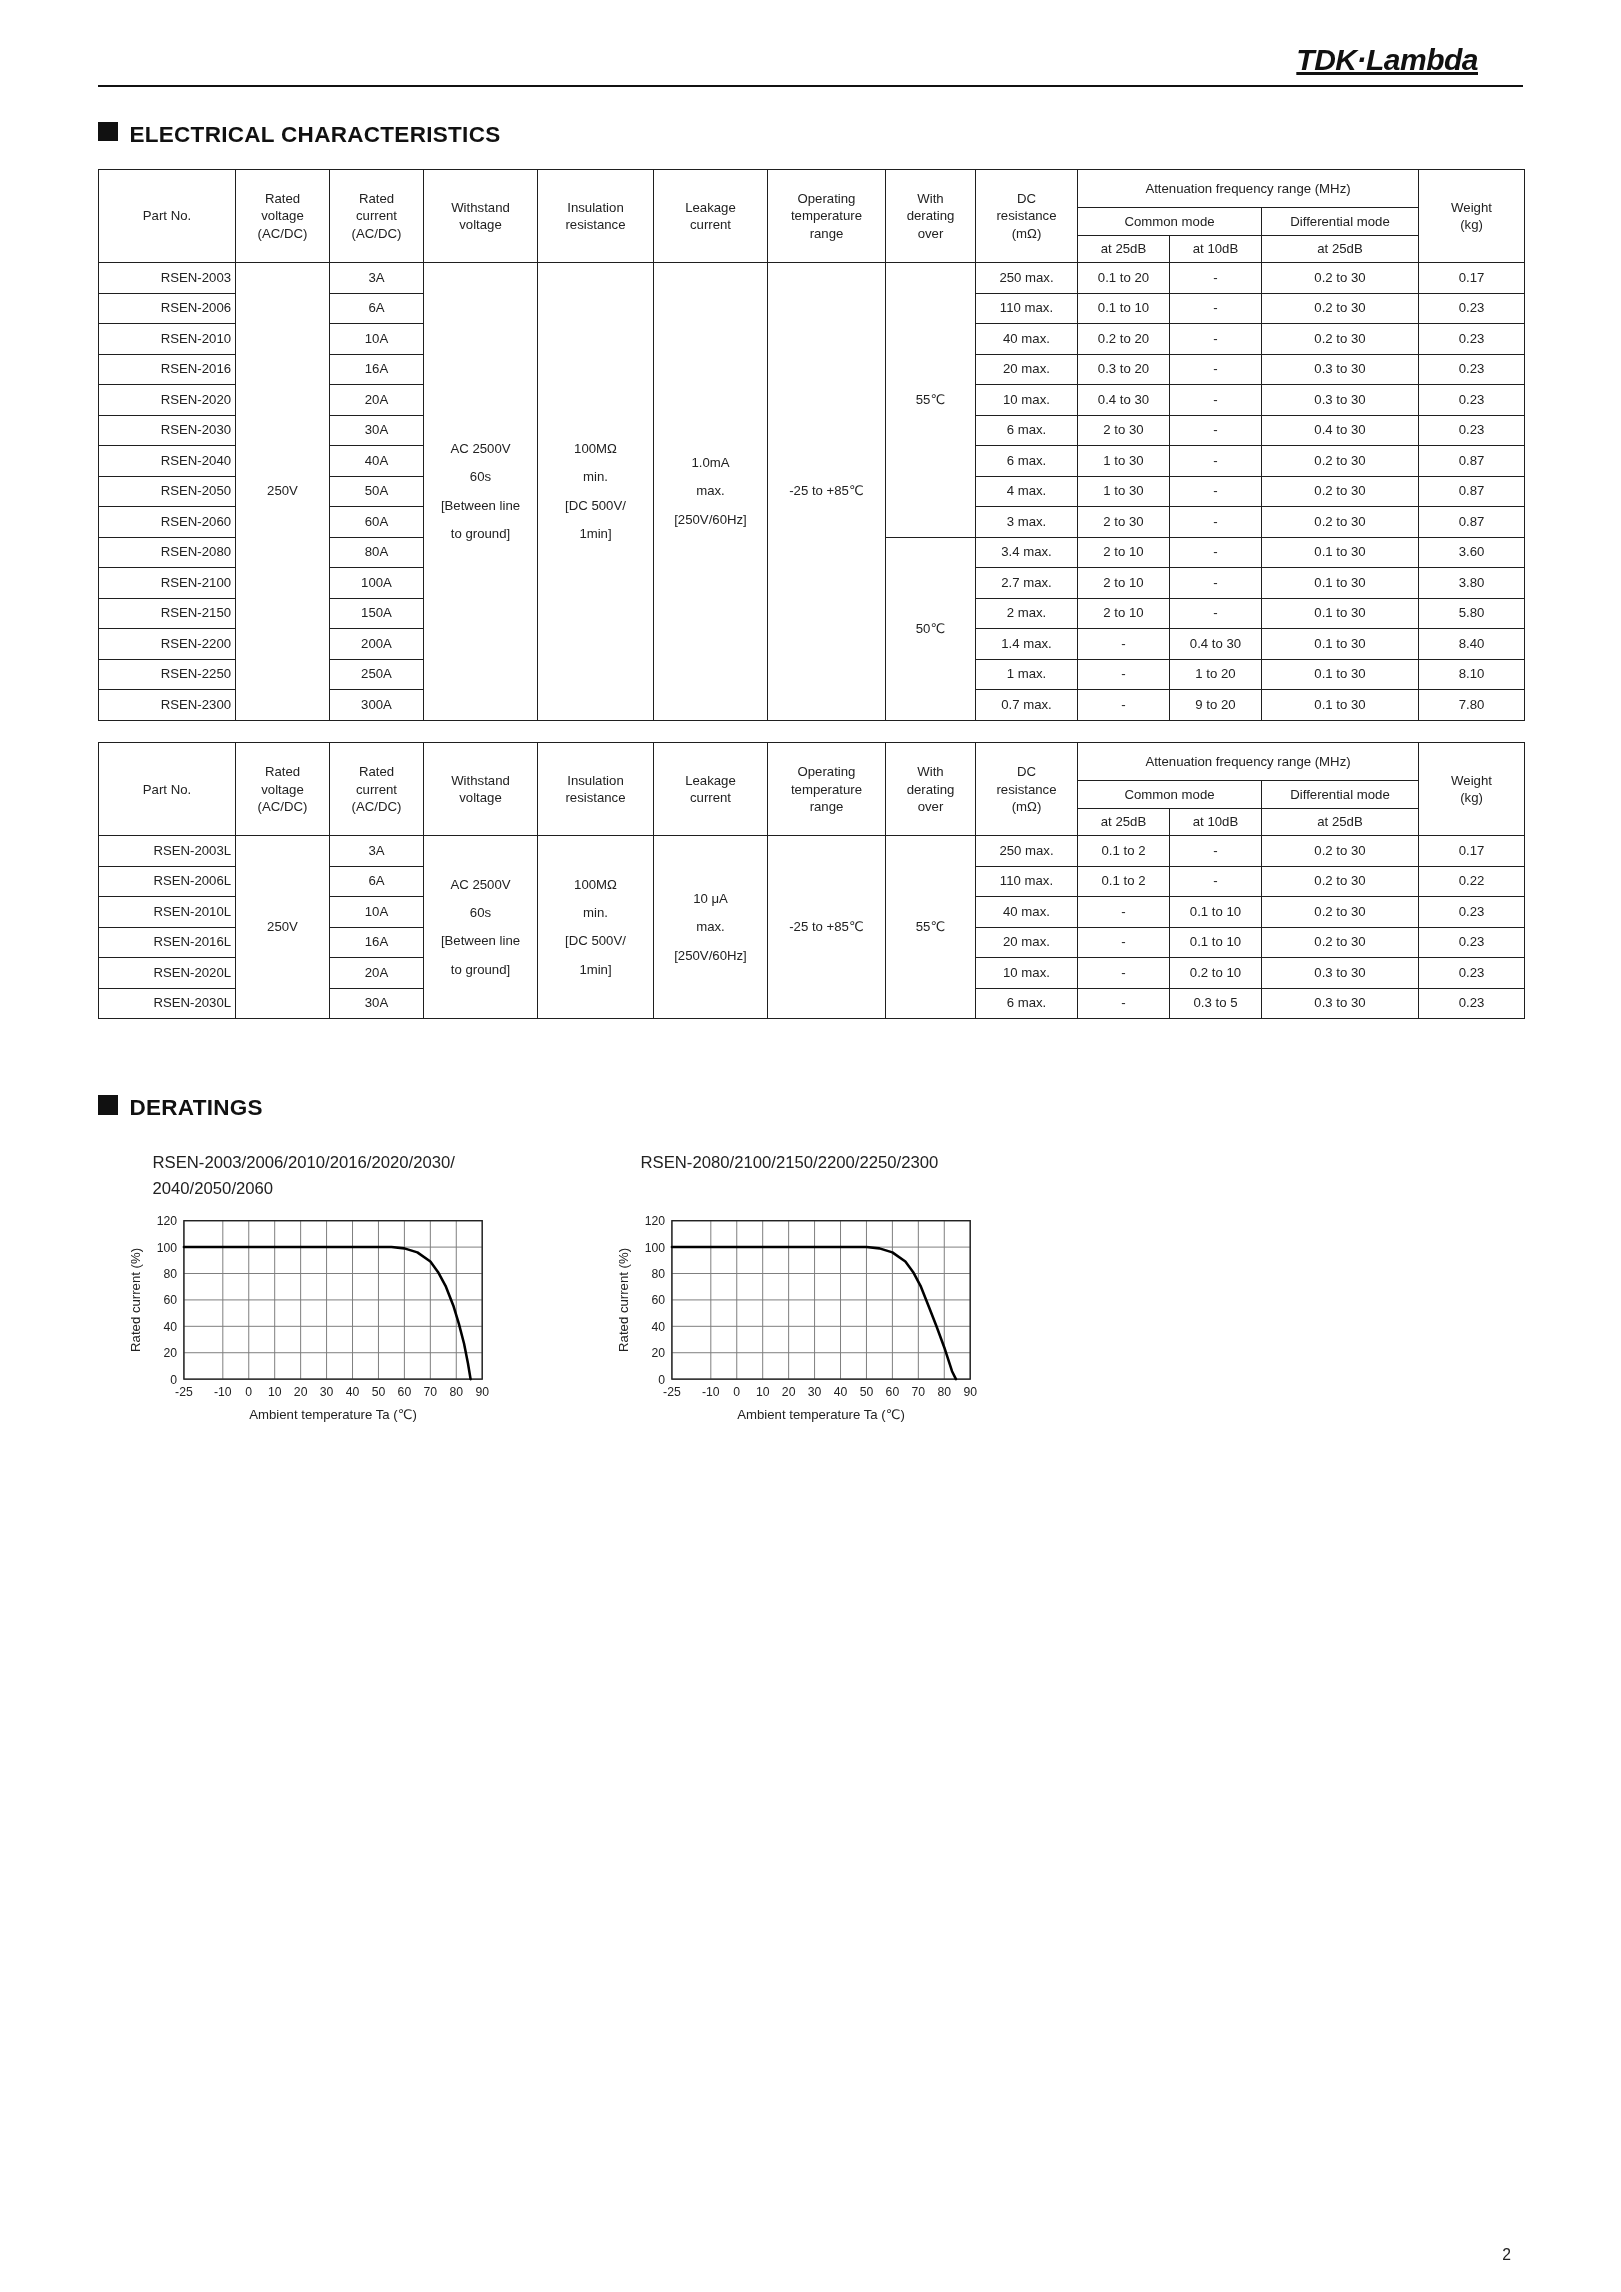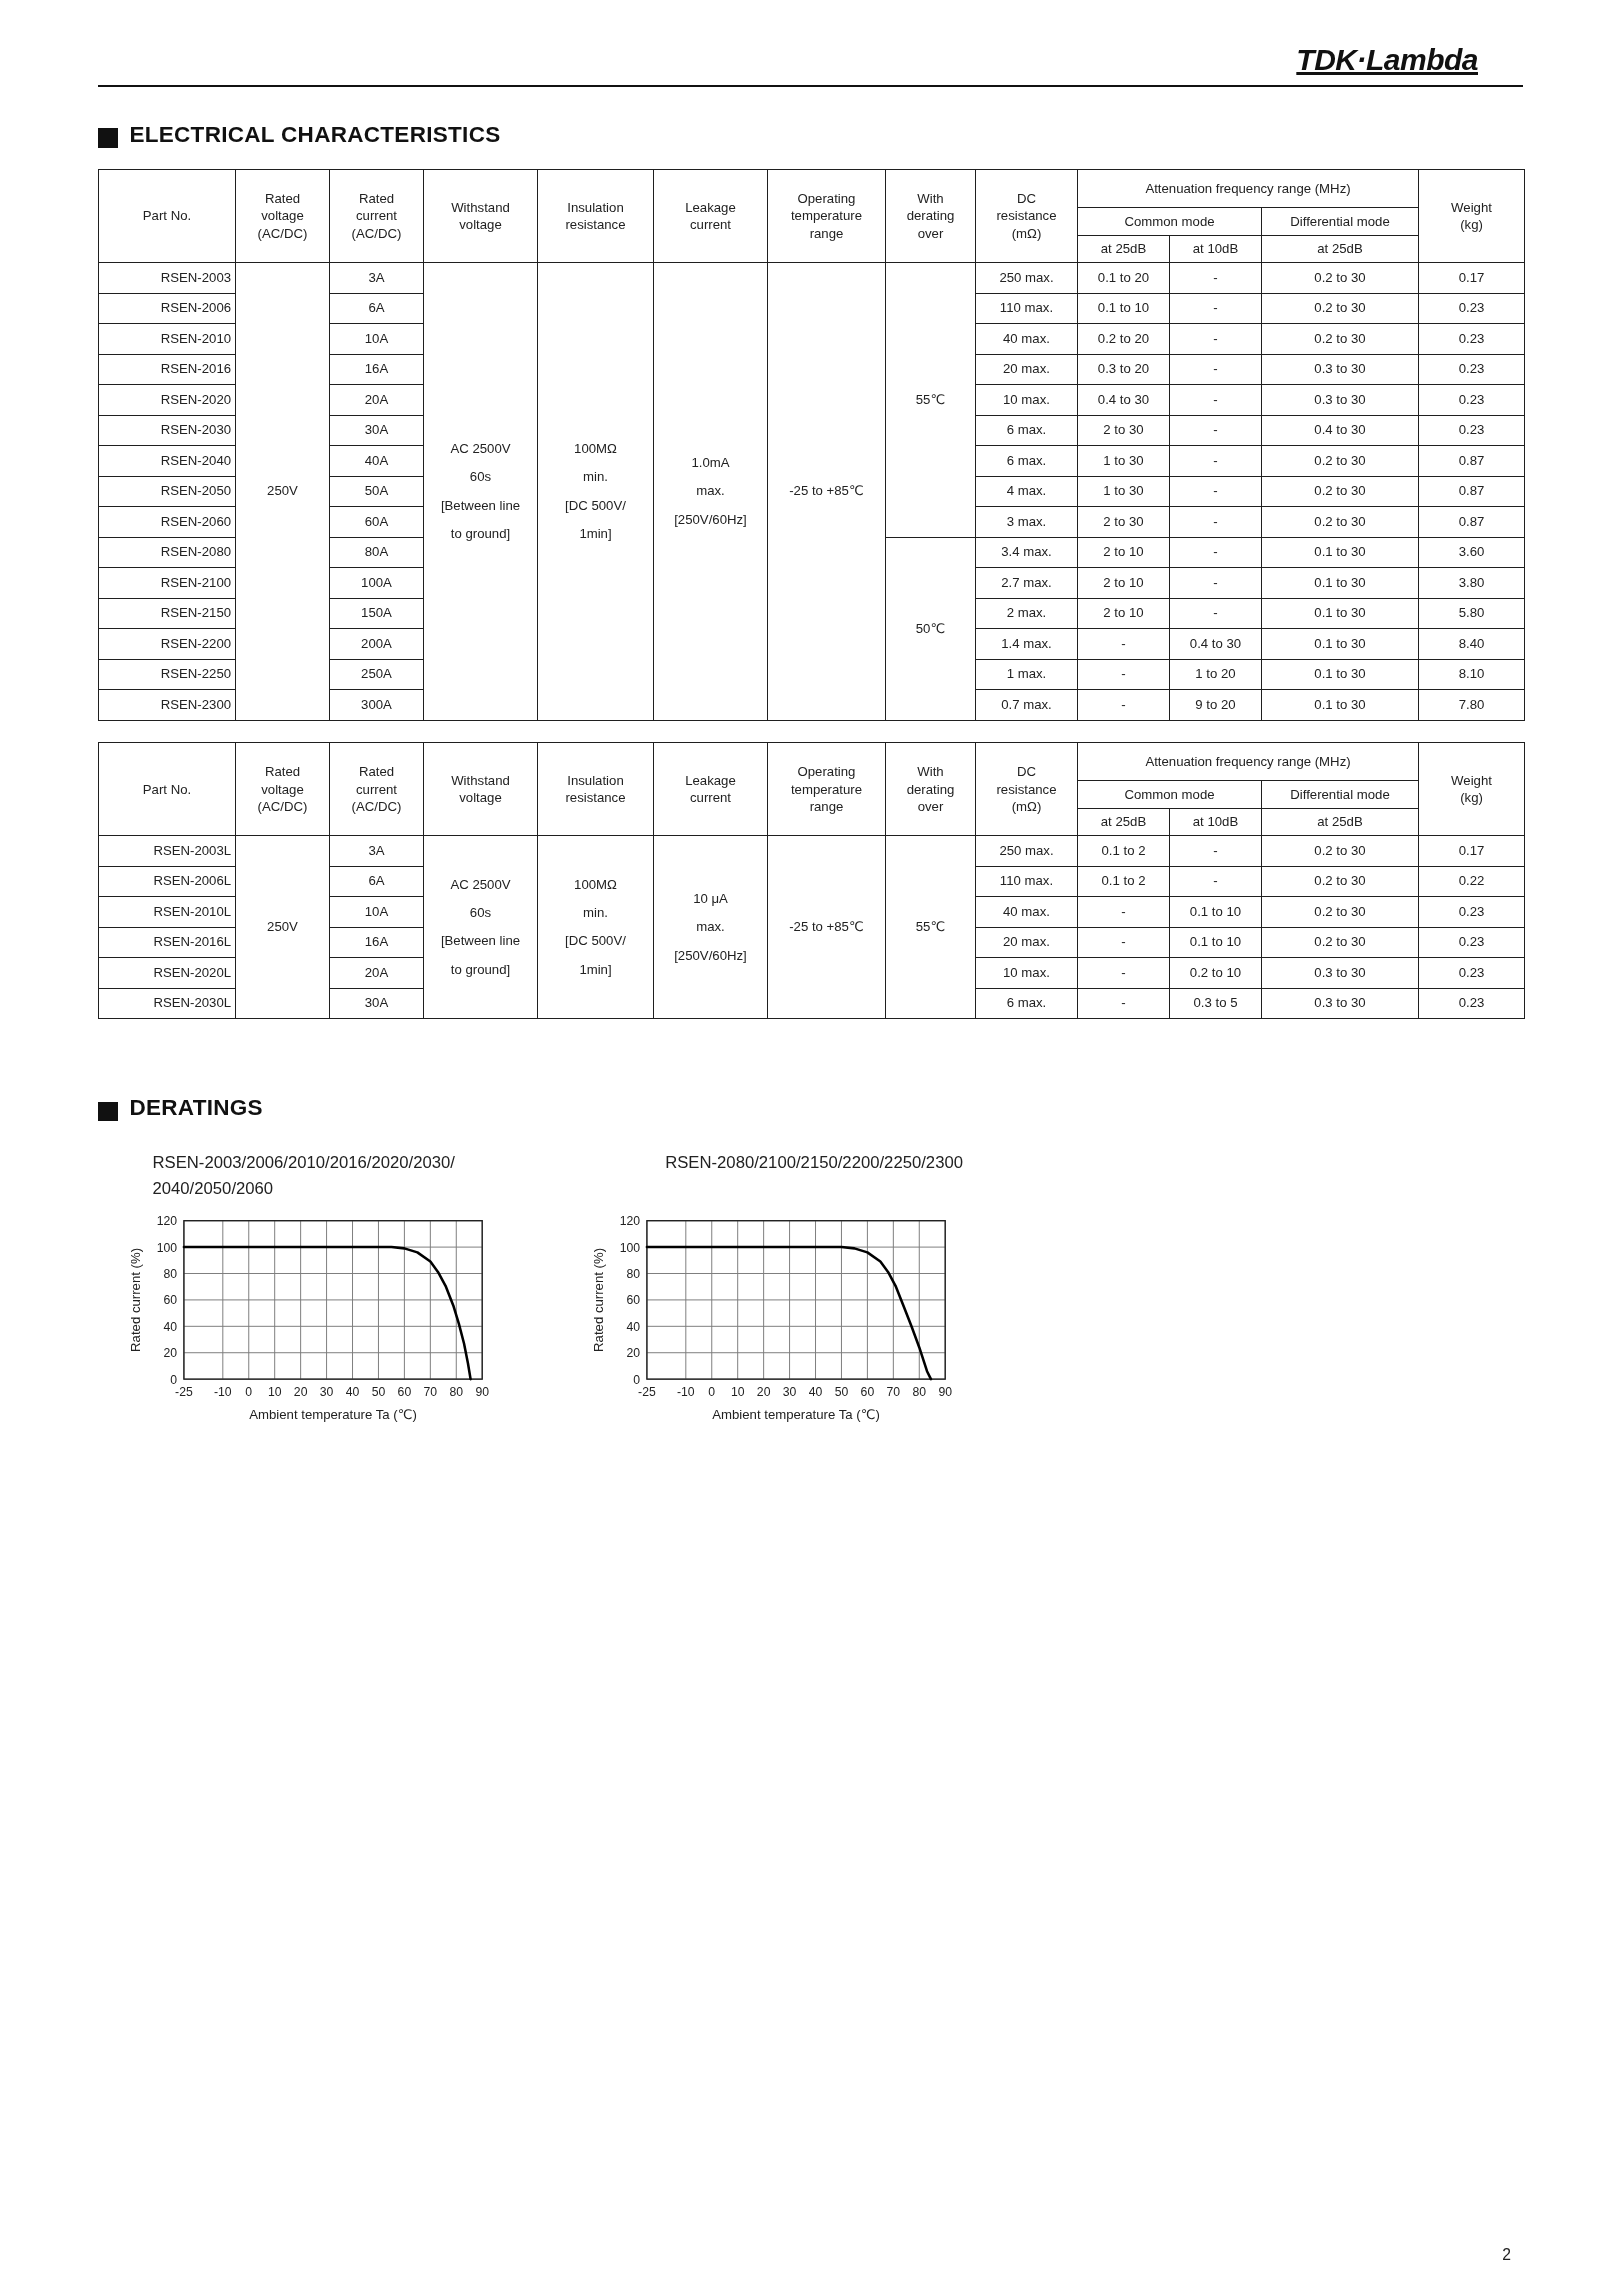--- a/index.html
+++ b/index.html
@@ -2,35 +2,35 @@
 <html><head>
 <meta charset="utf-8">
 <title>Datasheet Page</title>
 <style>
   html,body{margin:0;padding:0;}
   body{width:1621px;height:2293px;background:#ffffff;font-family:"Liberation Sans","DejaVu Sans",sans-serif;color:#1c1c1c;}
   .page{position:relative;width:1621px;height:2293px;padding:0 98px;box-sizing:border-box;overflow:hidden;}
   .header-row{display:flex;justify-content:flex-end;padding-top:43px;}
   .logo{font-style:italic;font-weight:700;font-size:30px;letter-spacing:-0.5px;margin-right:45px;color:#111;text-decoration:underline;}
   .top-rule{height:0;border-bottom:2.9px solid #111;margin-top:7.8px;}
-  .section-heading{display:flex;align-items:flex-end;gap:11.8px;margin-top:35px;}
+  .section-heading{display:flex;align-items:flex-start;gap:11.8px;margin-top:35px;}
   .sq{width:19.6px;height:19.6px;background:#111;flex:0 0 auto;}
   .section-heading .txt{font-size:22.5px;font-weight:700;letter-spacing:0.3px;color:#111;}
   table.tbl{border-collapse:collapse;table-layout:fixed;width:1425px;margin-top:21.6px;font-size:13.2px;color:#222;}
   .tbl th,.tbl td{border:1px solid #1f1f1f;text-align:center;vertical-align:middle;padding:2px 3.9px;font-weight:400;}
   .tbl th{white-space:pre-line;line-height:1.35;}
   .tbl td{height:25.5px;line-height:1.25;}
   .tbl td.part{text-align:right;padding-left:8.8px;}
   .tbl td.multi{white-space:pre-line;line-height:2.15;}
   .tbl tr.hdr1 th{height:33px;}
   .tbl tr.hdr2 th,.tbl tr.hdr3 th{height:22.5px;}
   .tbl2{margin-top:29px;}
   .deratings{margin-top:76px;}
   .charts{display:flex;align-items:flex-start;margin-top:29px;padding-left:29px;}
-  .chart-block + .chart-block{margin-left:90px;text-align:right;}
+  .chart-block + .chart-block{margin-left:115px;}
   .chart-title{font-size:16.7px;line-height:1.55;height:57px;margin-left:25.5px;color:#222;}
   .chart-title div{min-height:1px;}
   .page-number{position:absolute;right:110px;bottom:29px;font-size:15.7px;color:#222;}
   svg text{font-family:"Liberation Sans","DejaVu Sans",sans-serif;}
 </style>
 </head>
 <body>
 
 <div class="page">
 

